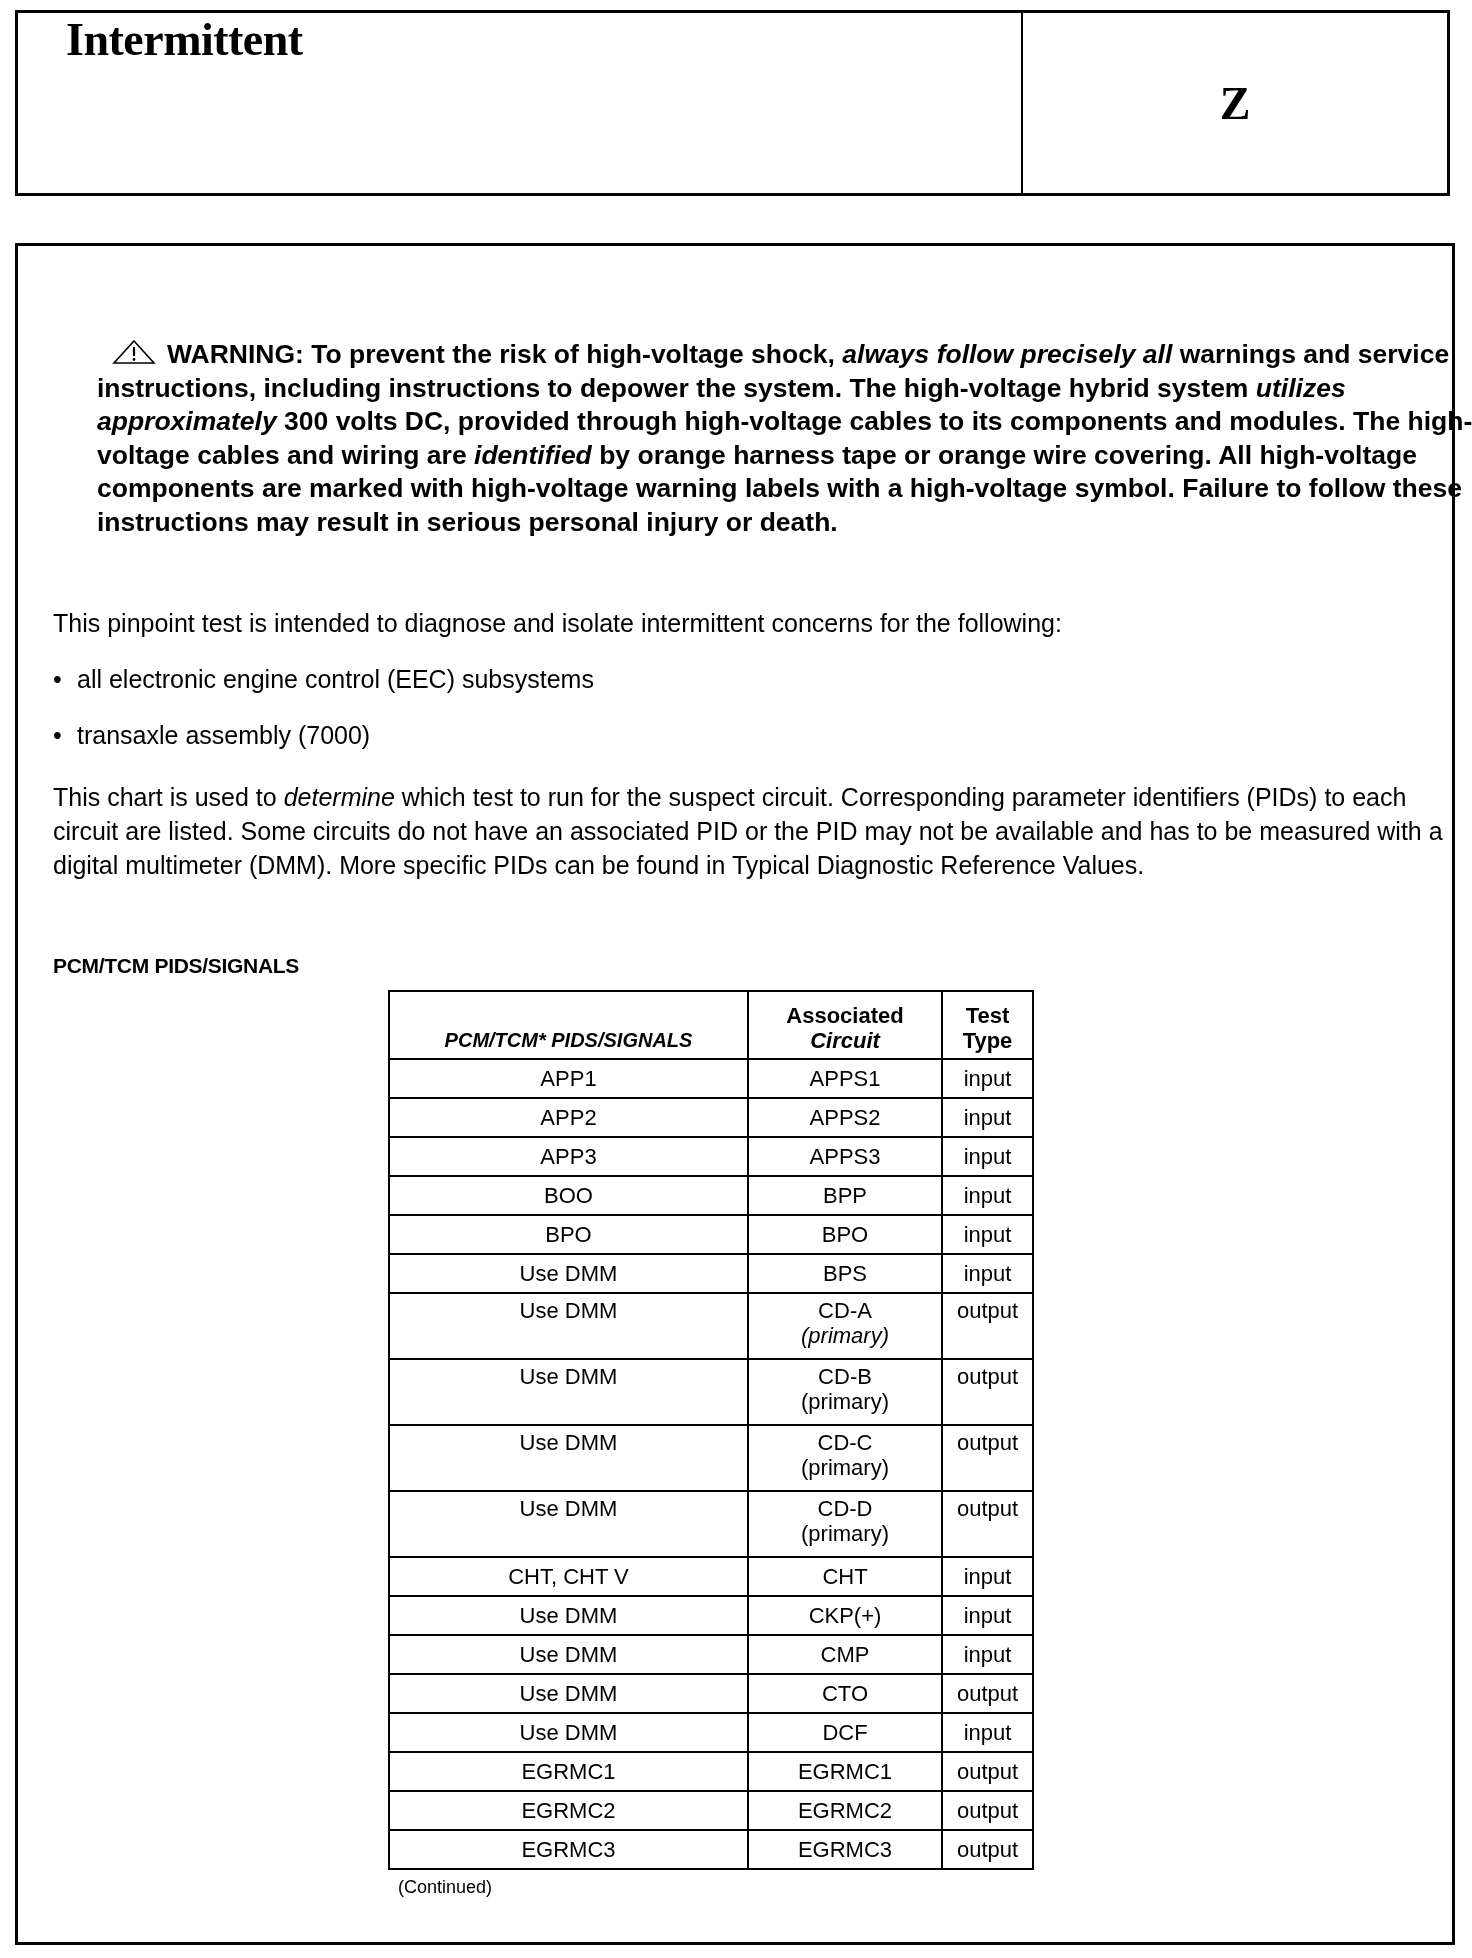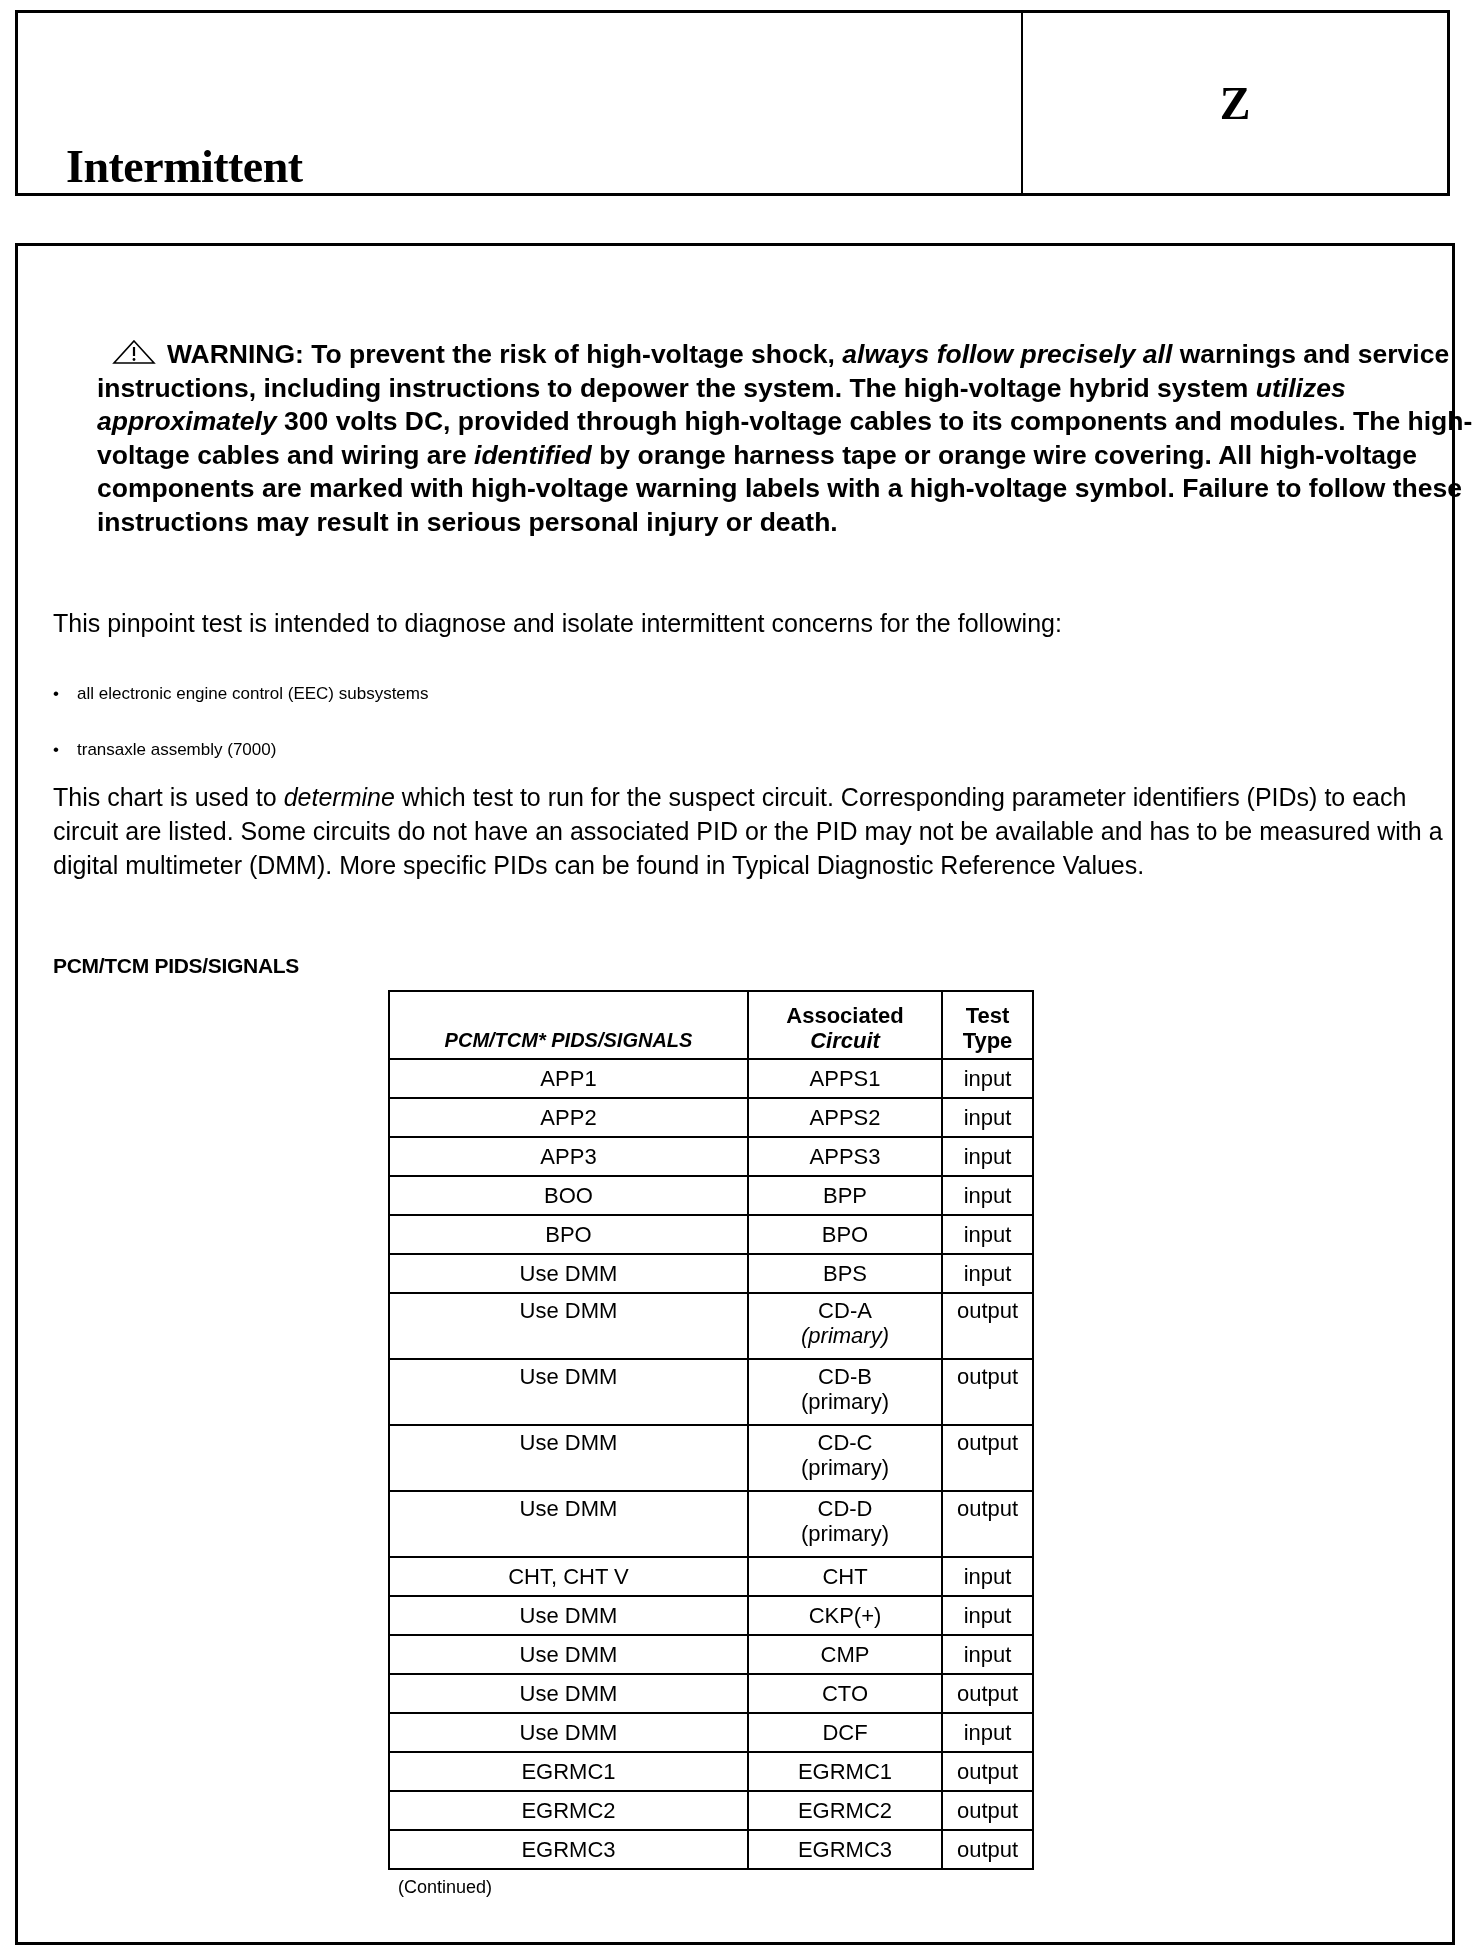--- a/index.html
+++ b/index.html
@@ -1,32 +1,32 @@
 <!DOCTYPE html>
 <html><head>
 <meta charset="utf-8">
 <style>
   html, body { margin: 0; padding: 0; background: #ffffff; }
   body { width: 1472px; height: 1958px; position: relative; color: #000; font-family: "Liberation Sans", sans-serif; overflow: hidden; }
 
   .header-box { position: absolute; left: 15px; top: 10px; width: 1435px; height: 186px; border: 3px solid #000; box-sizing: border-box; display: flex; }
-  .header-title-cell { width: 1005px; border-right: 2px solid #000; display: flex; align-items: flex-end; padding-left: 48px; box-sizing: border-box; }
+  .header-title-cell { width: 1005px; border-right: 2px solid #000; display: flex; align-items: flex-start; padding-left: 48px; box-sizing: border-box; }
   .header-title { font-family: "Liberation Serif", serif; font-weight: bold; font-size: 46px; letter-spacing: -0.5px; }
   .header-code-cell { flex: 1; display: flex; align-items: center; justify-content: center; }
   .header-code { font-family: "Liberation Serif", serif; font-weight: bold; font-size: 46px; }
 
   .main-box { position: absolute; left: 15px; top: 243px; width: 1440px; height: 1702px; border: 3px solid #000; box-sizing: border-box; }
 
   .warning { position: absolute; left: 35px; top: 92px; width: 1380px; font-weight: bold; font-size: 26.5px; line-height: 33.5px; margin-left: 44px; }
   .warning-icon { display: inline-block; width: 46px; height: 26px; vertical-align: -2px; margin-left: 14px; margin-right: 10px; }
   .warning .em { font-style: italic; }
 
   .para { position: absolute; left: 35px; width: 1390px; font-size: 25px; line-height: 34px; }
   .p-intro { top: 360px; }
-  .bullet { position: absolute; left: 35px; font-size: 17px; line-height: 34px; margin-top: 15px; }
+  .bullet { position: absolute; left: 35px; font-size: 25px; line-height: 34px; }
   .b1 { top: 416px; }
   .b2 { top: 472px; }
   .bullet .dot { display: inline-block; width: 24px; }
   .p-chart { top: 534px; }
   .p-chart .em { font-style: italic; }
 
   .section-heading { position: absolute; left: 35px; top: 708px; font-weight: bold; font-size: 21px; letter-spacing: -0.3px; }
 
   table.pids { position: absolute; left: 370px; top: 744px; border-collapse: collapse; font-size: 22px; }
   table.pids th, table.pids td { border: 2px solid #000; text-align: center; padding: 0; box-sizing: border-box; }

